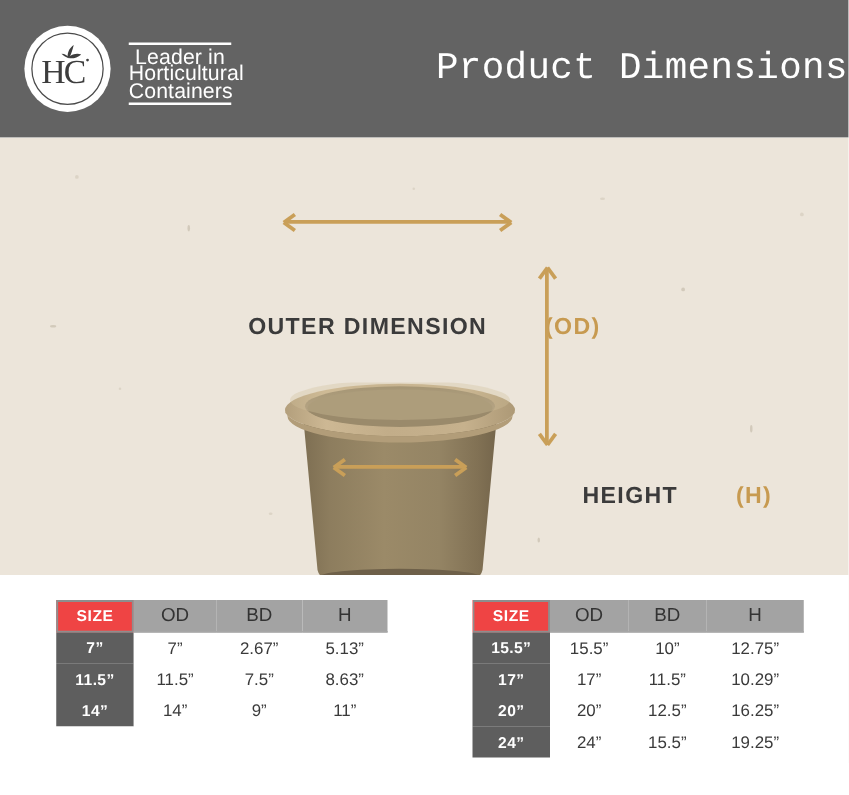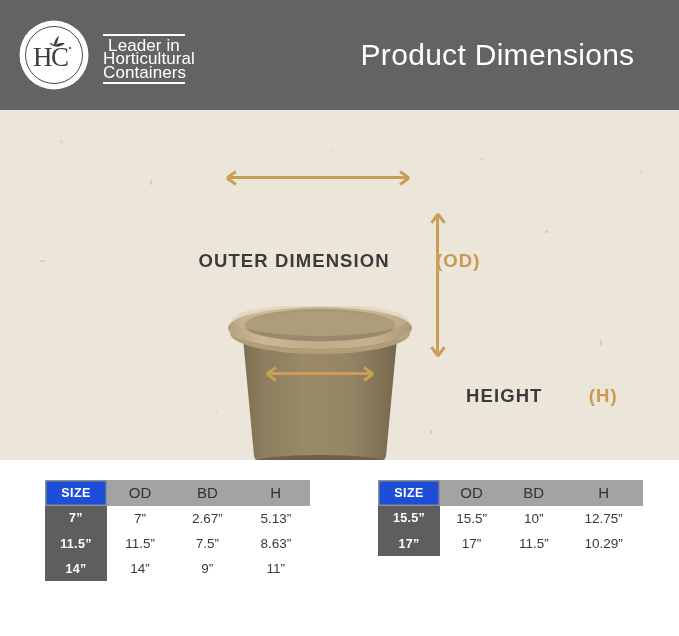--- a/index.html
+++ b/index.html
@@ -43,24 +43,24 @@
   .logo-text{
     color:#ffffff;
     font-size:17px;
     line-height:13.6px;
     text-align:center;
     padding:3px 0 3px 0;
     letter-spacing:.1px;
     font-family:"Liberation Sans", sans-serif;
   }
   .header-title{
-    position:absolute;left:332px;top:0;width:331px;height:110px;
+    position:absolute;left:348px;top:0;width:331px;height:110px;
     display:flex;align-items:center;justify-content:center;
     color:#ffffff;
-    font-family:Liberation Sans, sans-serif;
+    font-family:Liberation Mono, monospace;
     font-size:30px;
     letter-spacing:.3px;
   }
 
   
   .beige{
     position:absolute;left:0;top:110px;width:679px;height:350px;
     overflow:hidden;
   }
   .beige-shape{
@@ -131,21 +131,21 @@
   table.dims.left{left:45px;top:8px;width:265px;}
   table.dims.right{left:378px;top:8px;width:265px;}
 
   table.dims th,table.dims td{
     padding:0;margin:0;height:25px;
     font-size:13px;
     text-align:center;
     vertical-align:middle;
   }
   table.dims th.size-h{
-    background:#1d4ed8;color:#ffffff;font-weight:bold;font-size:12.5px;
+    background:#ef4444;color:#ffffff;font-weight:bold;font-size:12.5px;
     letter-spacing:.4px;width:62px;
     box-shadow:inset 0 0 0 1.5px #8e8e8e;
   }
   table.dims th.col-h{
     background:#a3a3a3;color:#333333;font-weight:normal;font-size:15px;
     border-bottom:1px solid #a6a6a6;
   }
   table.dims td.size-c{
     background:#5e5e5e;color:#ffffff;font-weight:bold;font-size:12.5px;
     letter-spacing:.3px;width:62px;
@@ -312,17 +312,29 @@
           <td class="val">15.5”</td>
           <td class="val">10”</td>
           <td class="val">12.75”</td>
         </tr>
         <tr>
           <td class="size-c">17”</td>
           <td class="val">17”</td>
           <td class="val">11.5”</td>
           <td class="val">10.29”</td>
         </tr>
+        <tr>
+          <td class="size-c">20”</td>
+          <td class="val">20”</td>
+          <td class="val">12.5”</td>
+          <td class="val">16.25”</td>
+        </tr>
+        <tr>
+          <td class="size-c">24”</td>
+          <td class="val">24”</td>
+          <td class="val">15.5”</td>
+          <td class="val">19.25”</td>
+        </tr>
       </tbody>
     </table>
 
   </div>
 </div>
 
 </body></html>

